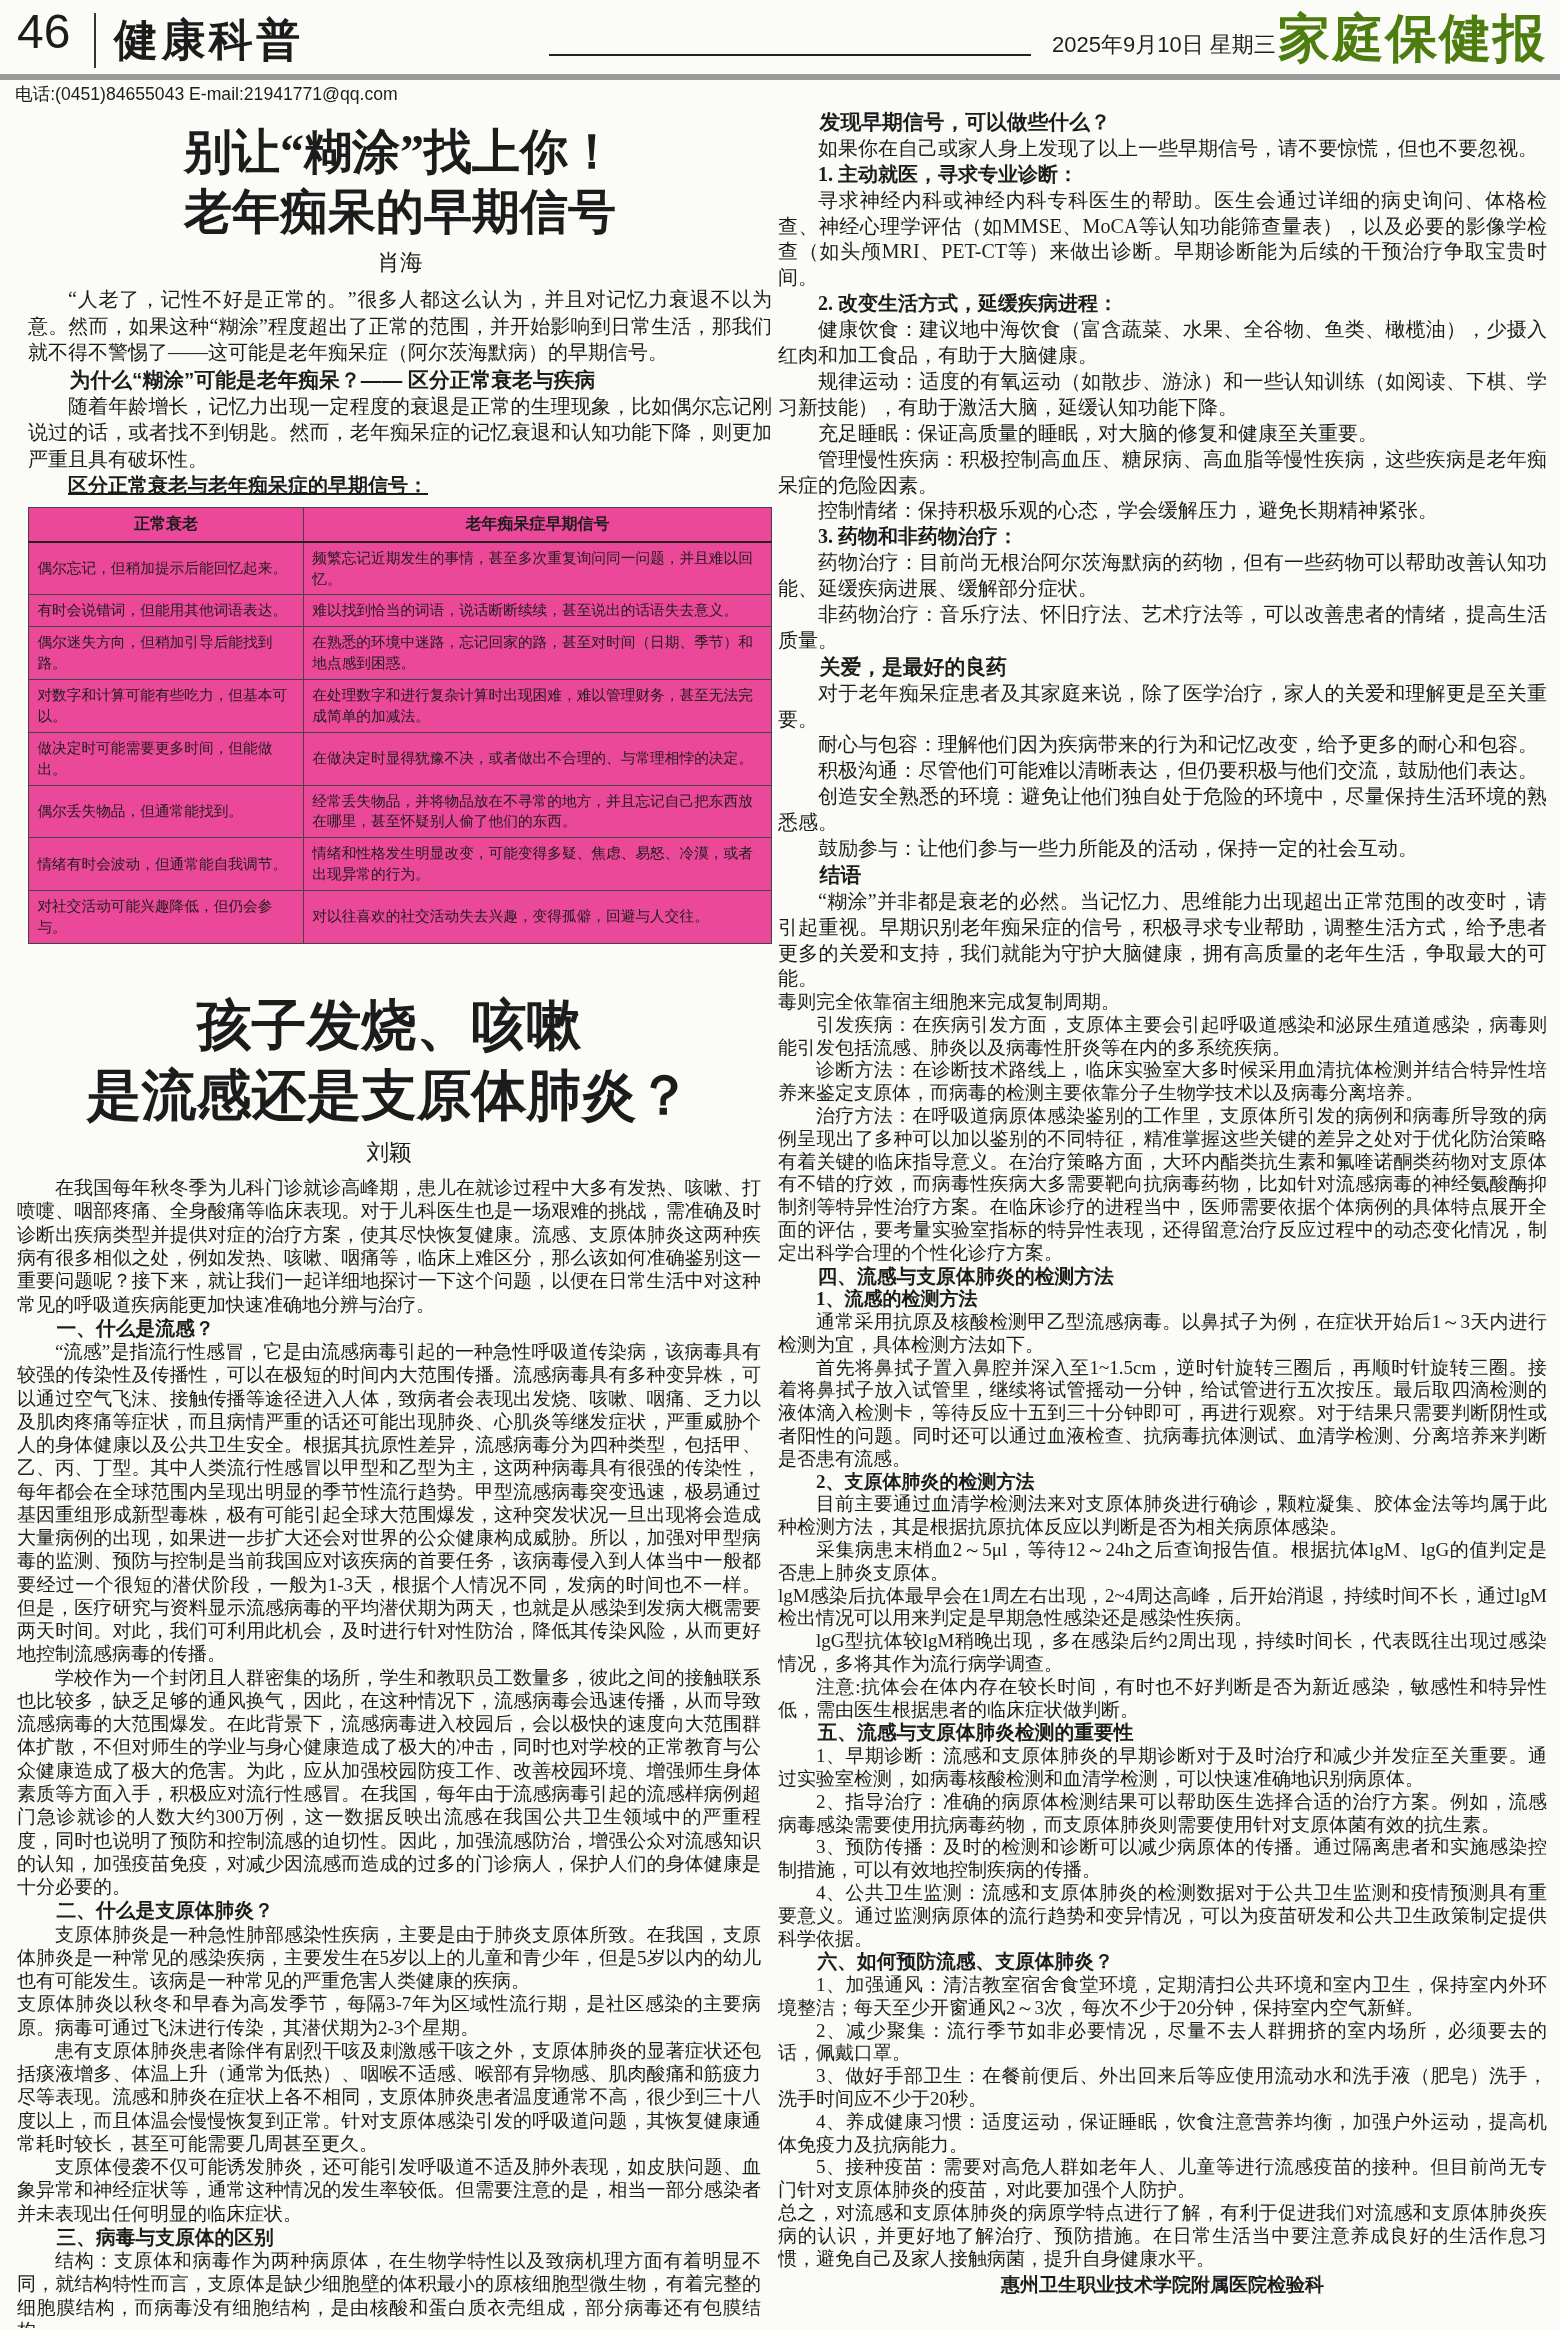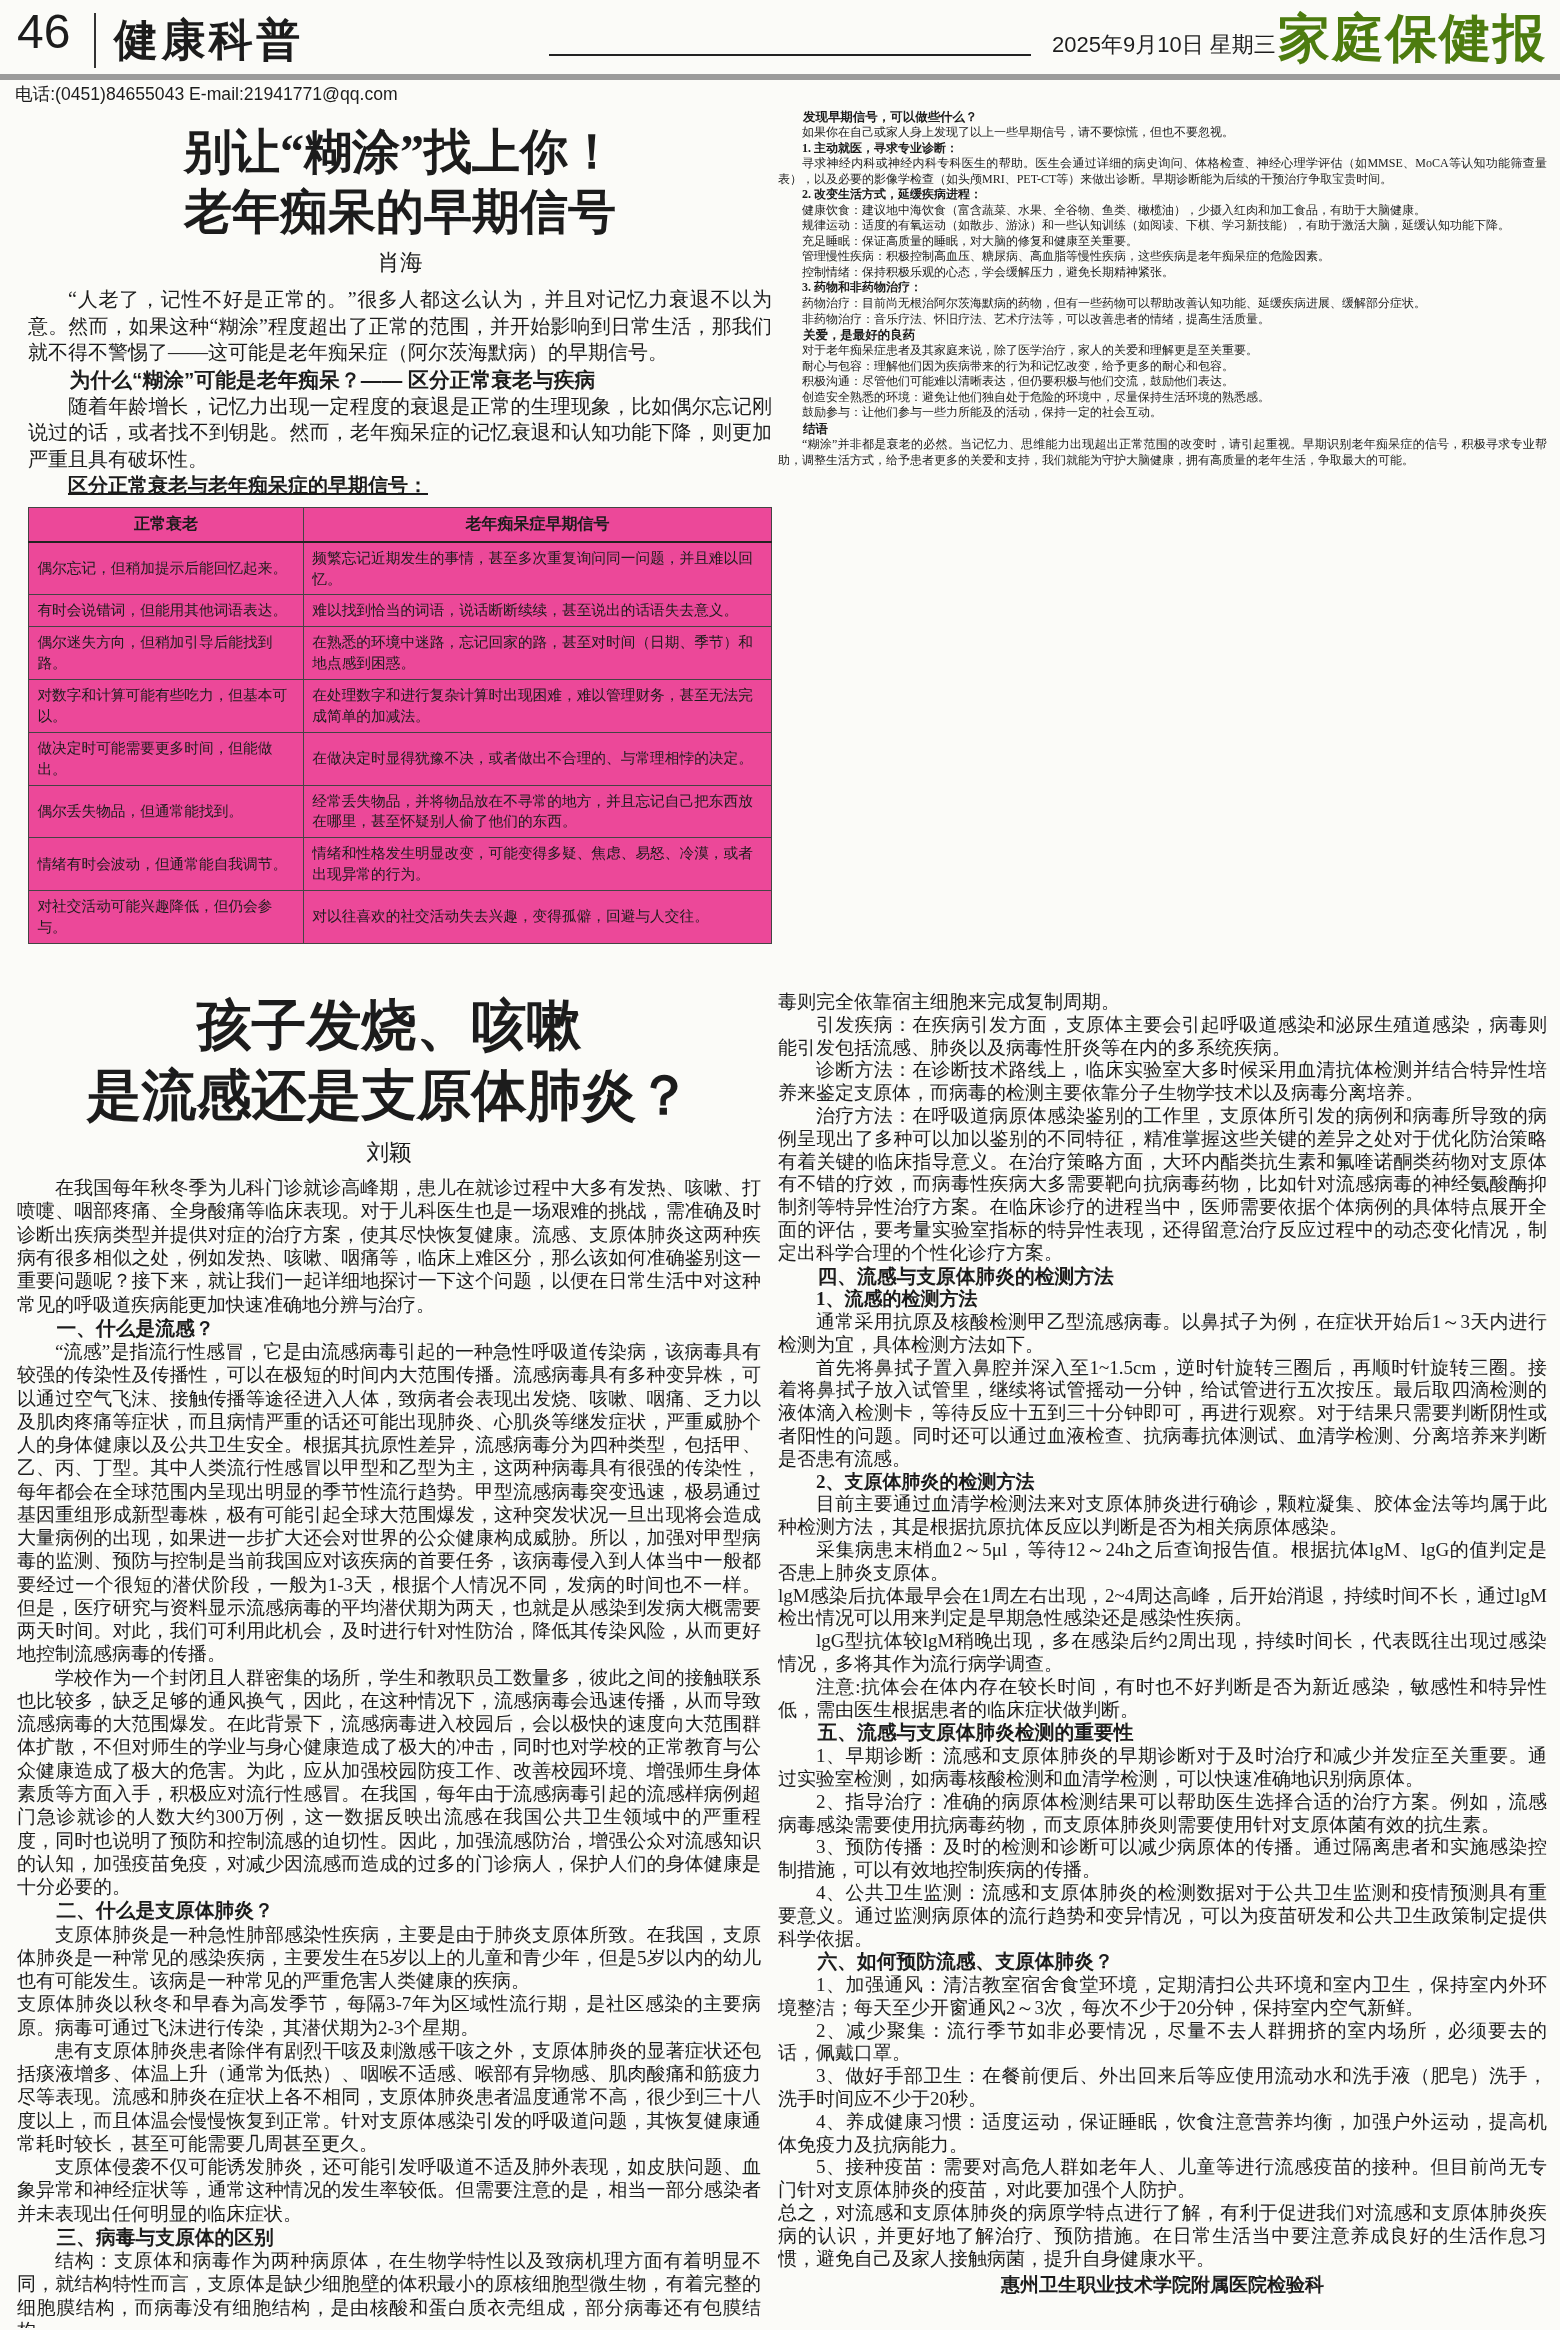--- a/index.html
+++ b/index.html
@@ -23,21 +23,21 @@
   #a1-right{left:778px; top:109px;  width:769px; height:880px;}
   #a2-left {left:17px;  top:991px; width:744px; height:1337px;}
   #a2-right{left:778px; top:991px; width:769px; height:1337px;}
   
   .art-title{margin:0;text-align:center;font-weight:900;font-family:"Liberation Serif","DejaVu Serif",serif;}
   #a1-left .art-title{font-size:48px;line-height:1.25;}
   #a2-left .art-title{font-size:55px;line-height:1.28;}
   .byline{text-align:center;font-size:22.6px;font-family:"Liberation Sans",sans-serif;margin:5px 0 8.4px 0;}
   
   .body1{font-size:20px;line-height:1.32;}
-  .body1r{font-size:12px;line-height:1.295;}
+  .body1r{font-size:20px;line-height:1.295;}
   .body2{font-size:19px;line-height:1.225;}
   .body2r{font-size:19px;line-height:1.2;}
   .blk-p,.blk-pn{margin:0;text-align:justify;}
   .blk-p{text-indent:2em;}
   .blk-pn{text-indent:0;}
   .blk-h{margin:0;font-family:"Liberation Sans",sans-serif;font-weight:bold;text-indent:2em;font-size:1.04em;text-align:left;}
   .blk-hk{margin:0;font-weight:bold;text-indent:2em;font-size:1em;text-align:left;font-family:"Liberation Serif",serif;}
   .blk-cap{margin:0;font-family:"Liberation Sans",sans-serif;font-weight:bold;text-indent:2em;text-decoration:underline;}
   .blk-sig{margin:3.4px 0 0 0;text-align:center;font-family:"Liberation Sans",sans-serif;font-weight:bold;}
   

